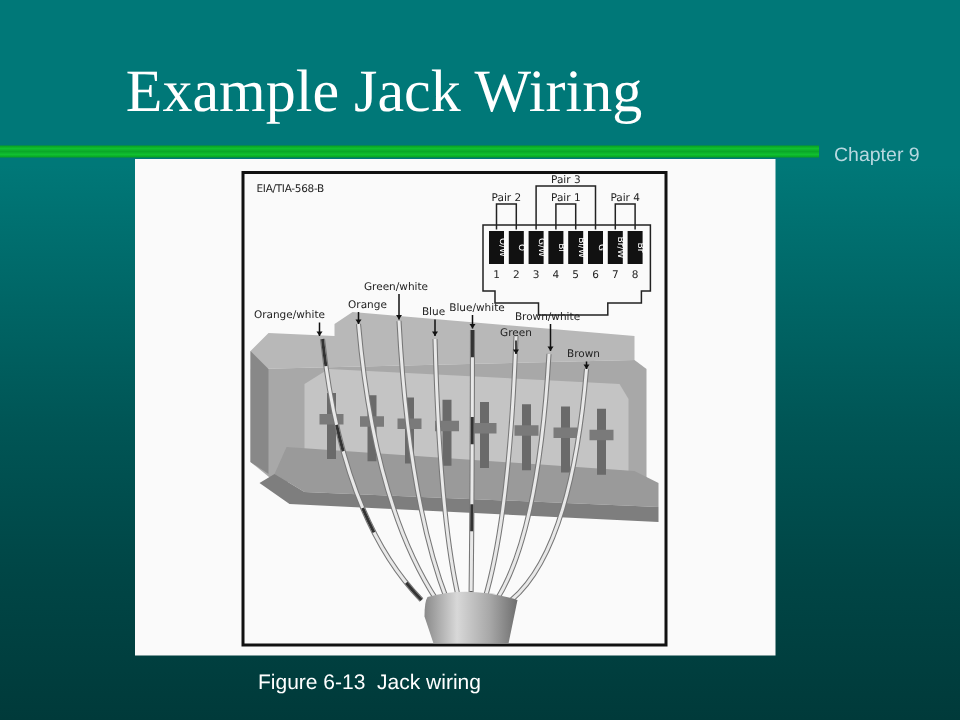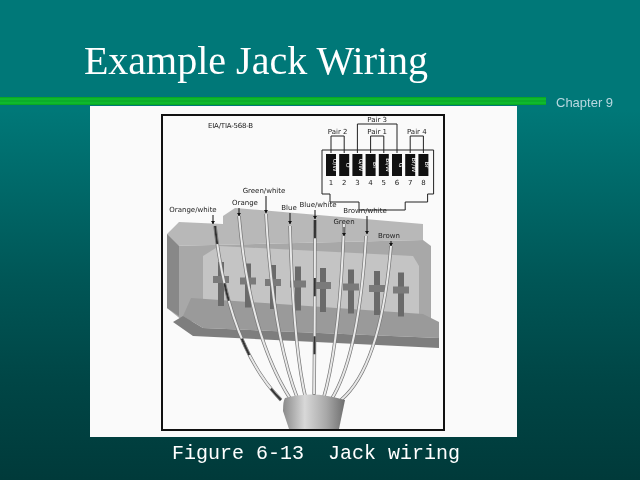--- a/index.html
+++ b/index.html
@@ -23,25 +23,25 @@
   .figure-box {
     position: absolute; left: 90px; top: 106px; width: 427px; height: 331px;
     background: #fafafa;
   }
   .figure-frame {
     position: absolute; left: 71px; top: 8px; width: 284px; height: 317px;
     border: 2px solid #111; box-sizing: border-box; background: #fafafa;
   }
   .std-label {
     position: absolute; left: 8px; top: 6px; font-family: "DejaVu Sans", sans-serif;
-    font-size: 7px; color: #222; letter-spacing: -0.2px; margin-left: 37px;
+    font-size: 7px; color: #222; letter-spacing: -0.2px;
   }
   .caption {
     position: absolute; left: 172px; top: 444px; color: #ffffff;
-    font-family: Liberation Mono, monospace; font-size: 20px; line-height: 20px; white-space: pre;
+    font-family: Liberation Sans, sans-serif; font-size: 14px; line-height: 20px; white-space: pre;
   }
   svg text { font-family: "DejaVu Sans", sans-serif; }
 </style>
 </head>
 <body>
 
 <div class="slide-title">Example Jack Wiring</div>
 <div class="rule"></div>
 <div class="chapter">Chapter 9</div>
 

